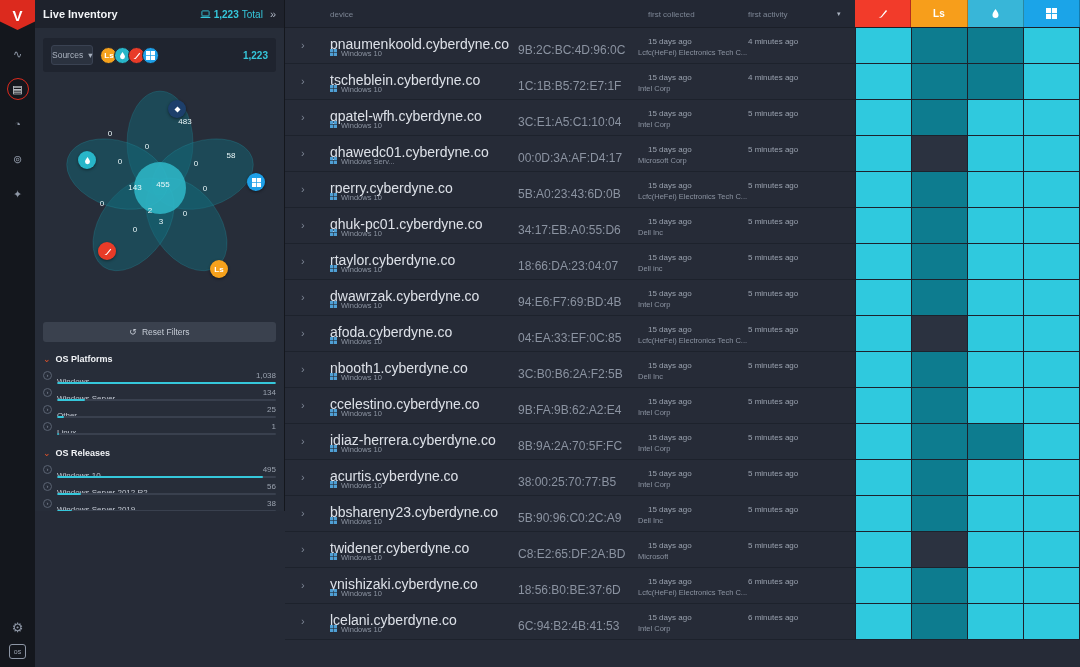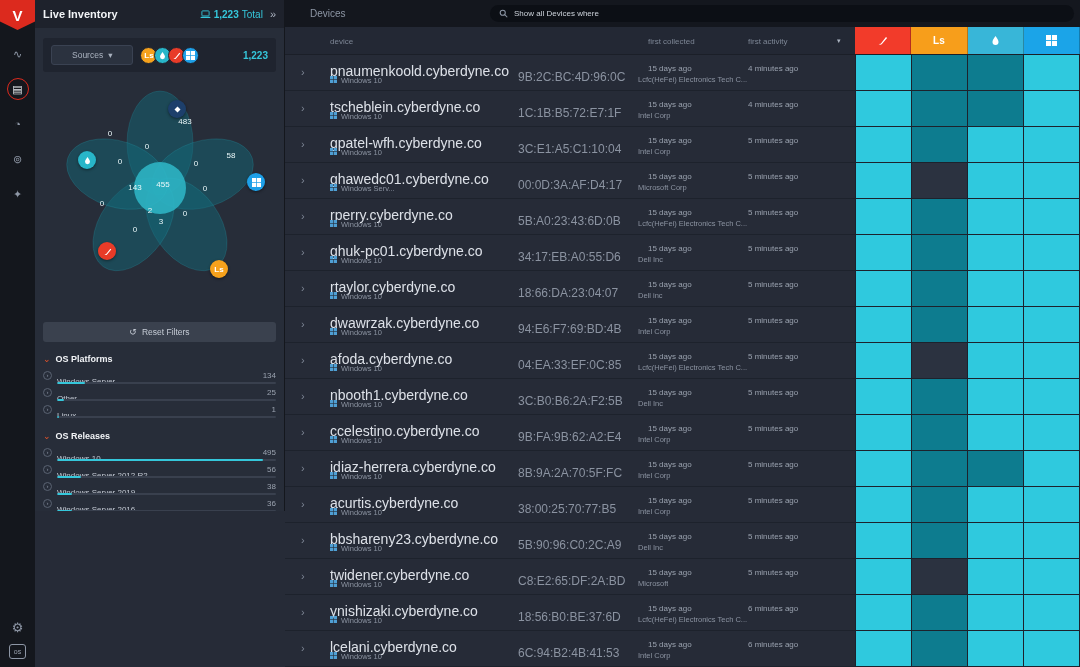--- a/index.html
+++ b/index.html
@@ -27,21 +27,21 @@
   .panel-header { height:28px; background:#1e222c; display:flex; align-items:center; padding:0 8px; }
   .panel-title { color:#f2f4f7; font-size:11px; font-weight:bold; }
   .total { margin-left:auto; display:flex; align-items:center; gap:3px; color:#35c7db;
            font-size:10px; font-weight:bold; }
   .total .tl { font-weight:normal; }
   .collapse { color:#aab2bf; font-size:11px; margin-left:7px; cursor:pointer; }
 
   .sources-row { position:absolute; top:38px; left:8px; right:8px; height:34px; background:#1f242f;
                  border-radius:3px; display:flex; align-items:center; padding:0 8px; }
   .sources-btn { background:#2b323f; color:#aab2bf; font-size:8.5px; border:1px solid #3a4252;
-                 border-radius:3px; padding:4px 20px; display:flex; align-items:center; gap:5px; cursor:pointer;
+                 border-radius:3px; padding:4px 0; display:flex; align-items:center; gap:5px; cursor:pointer;
                  font-family:inherit; }
   .chips { display:flex; margin-left:10px; }
   .chip { width:17px; height:17px; border-radius:50%; display:grid; place-items:center;
           margin-left:-3px; border:1.5px solid #1f242f; }
   .sources-count { margin-left:auto; color:#35c7db; font-size:10px; font-weight:bold; }
 
   .venn-wrap { position:absolute; left:20px; top:88px; width:215px; height:215px; }
   .venn-num { position:absolute; transform:translate(-50%,-50%); color:#eaf7f9; font-size:8px; }
   .venn-badge { position:absolute; width:18px; height:18px; border-radius:50%; display:grid;
                 place-items:center; box-shadow:0 1px 3px rgba(0,0,0,.45); cursor:pointer; }
@@ -216,20 +216,23 @@
     <button class="reset-btn">
       <span class="reset-ic">↺</span>
       <span>Reset Filters</span>
     </button>
 
     <div class="filters" id="filters">
         <div class="fgroup-header">
           <span class="chevdn">⌄</span>
           <span>OS Platforms</span>
         </div>
+        <div class="fitem"><span class="ficon">›</span><span class="flabel">Windows</span><span class="fcount">1,038</span><span class="fbar">
+            <span class="ffill" style="width:100%"></span>
+          </span></div>
         <div class="fitem"><span class="ficon">›</span><span class="flabel">Windows Server</span><span class="fcount">134</span><span class="fbar">
             <span class="ffill" style="width:13%"></span>
           </span></div>
         <div class="fitem"><span class="ficon">›</span><span class="flabel">Other</span><span class="fcount">25</span><span class="fbar">
             <span class="ffill" style="width:3%"></span>
           </span></div>
         <div class="fitem"><span class="ficon">›</span><span class="flabel">Linux</span><span class="fcount">1</span><span class="fbar">
             <span class="ffill" style="width:1%"></span>
           </span></div>
         <div class="fgroup-header">
@@ -268,30 +271,20 @@
           <span>Mac Manufacturers</span>
         </div>
         <div class="fitem">
           <span class="ficon">›</span>
           <span class="fcount">551</span>
         </div>
       </div>
   </aside>
 
   <main class="main">
-    <div class="main-top">
-      <span class="main-title">Devices</span>
-      <div class="search">
-        <svg width="9" height="9" viewBox="0 0 12 12">
-          <circle cx="5" cy="5" r="3.4" fill="none" stroke="#8d96a5" stroke-width="1.4"></circle>
-          <line x1="7.6" y1="7.6" x2="11" y2="11" stroke="#8d96a5" stroke-width="1.4"></line>
-        </svg>
-        <input placeholder="Show all Devices where" style="">
-      </div>
-    </div>
 
     <div class="thead">
       <span class="hcol" style="left:45px">device</span>
       <span class="hcol" style="left:363px">first collected</span>
       <span class="hcol" style="left:463px">first activity</span>
       <span class="sort-caret">▾</span>
       <div class="heat-head" id="heat-head">
           <div class="hh-cell" style="background: rgb(242, 59, 42);">
             <svg width="11" height="11" viewBox="0 0 12 12">
               <path d="M1.5 10.5 C3 9.5 3.5 9.8 4.5 9 L9.8 2.2 L11 3.4 L5.4 9.9 C4.6 10.9 3.2 10.4 1.5 10.5 Z" fill="#fff"></path>

